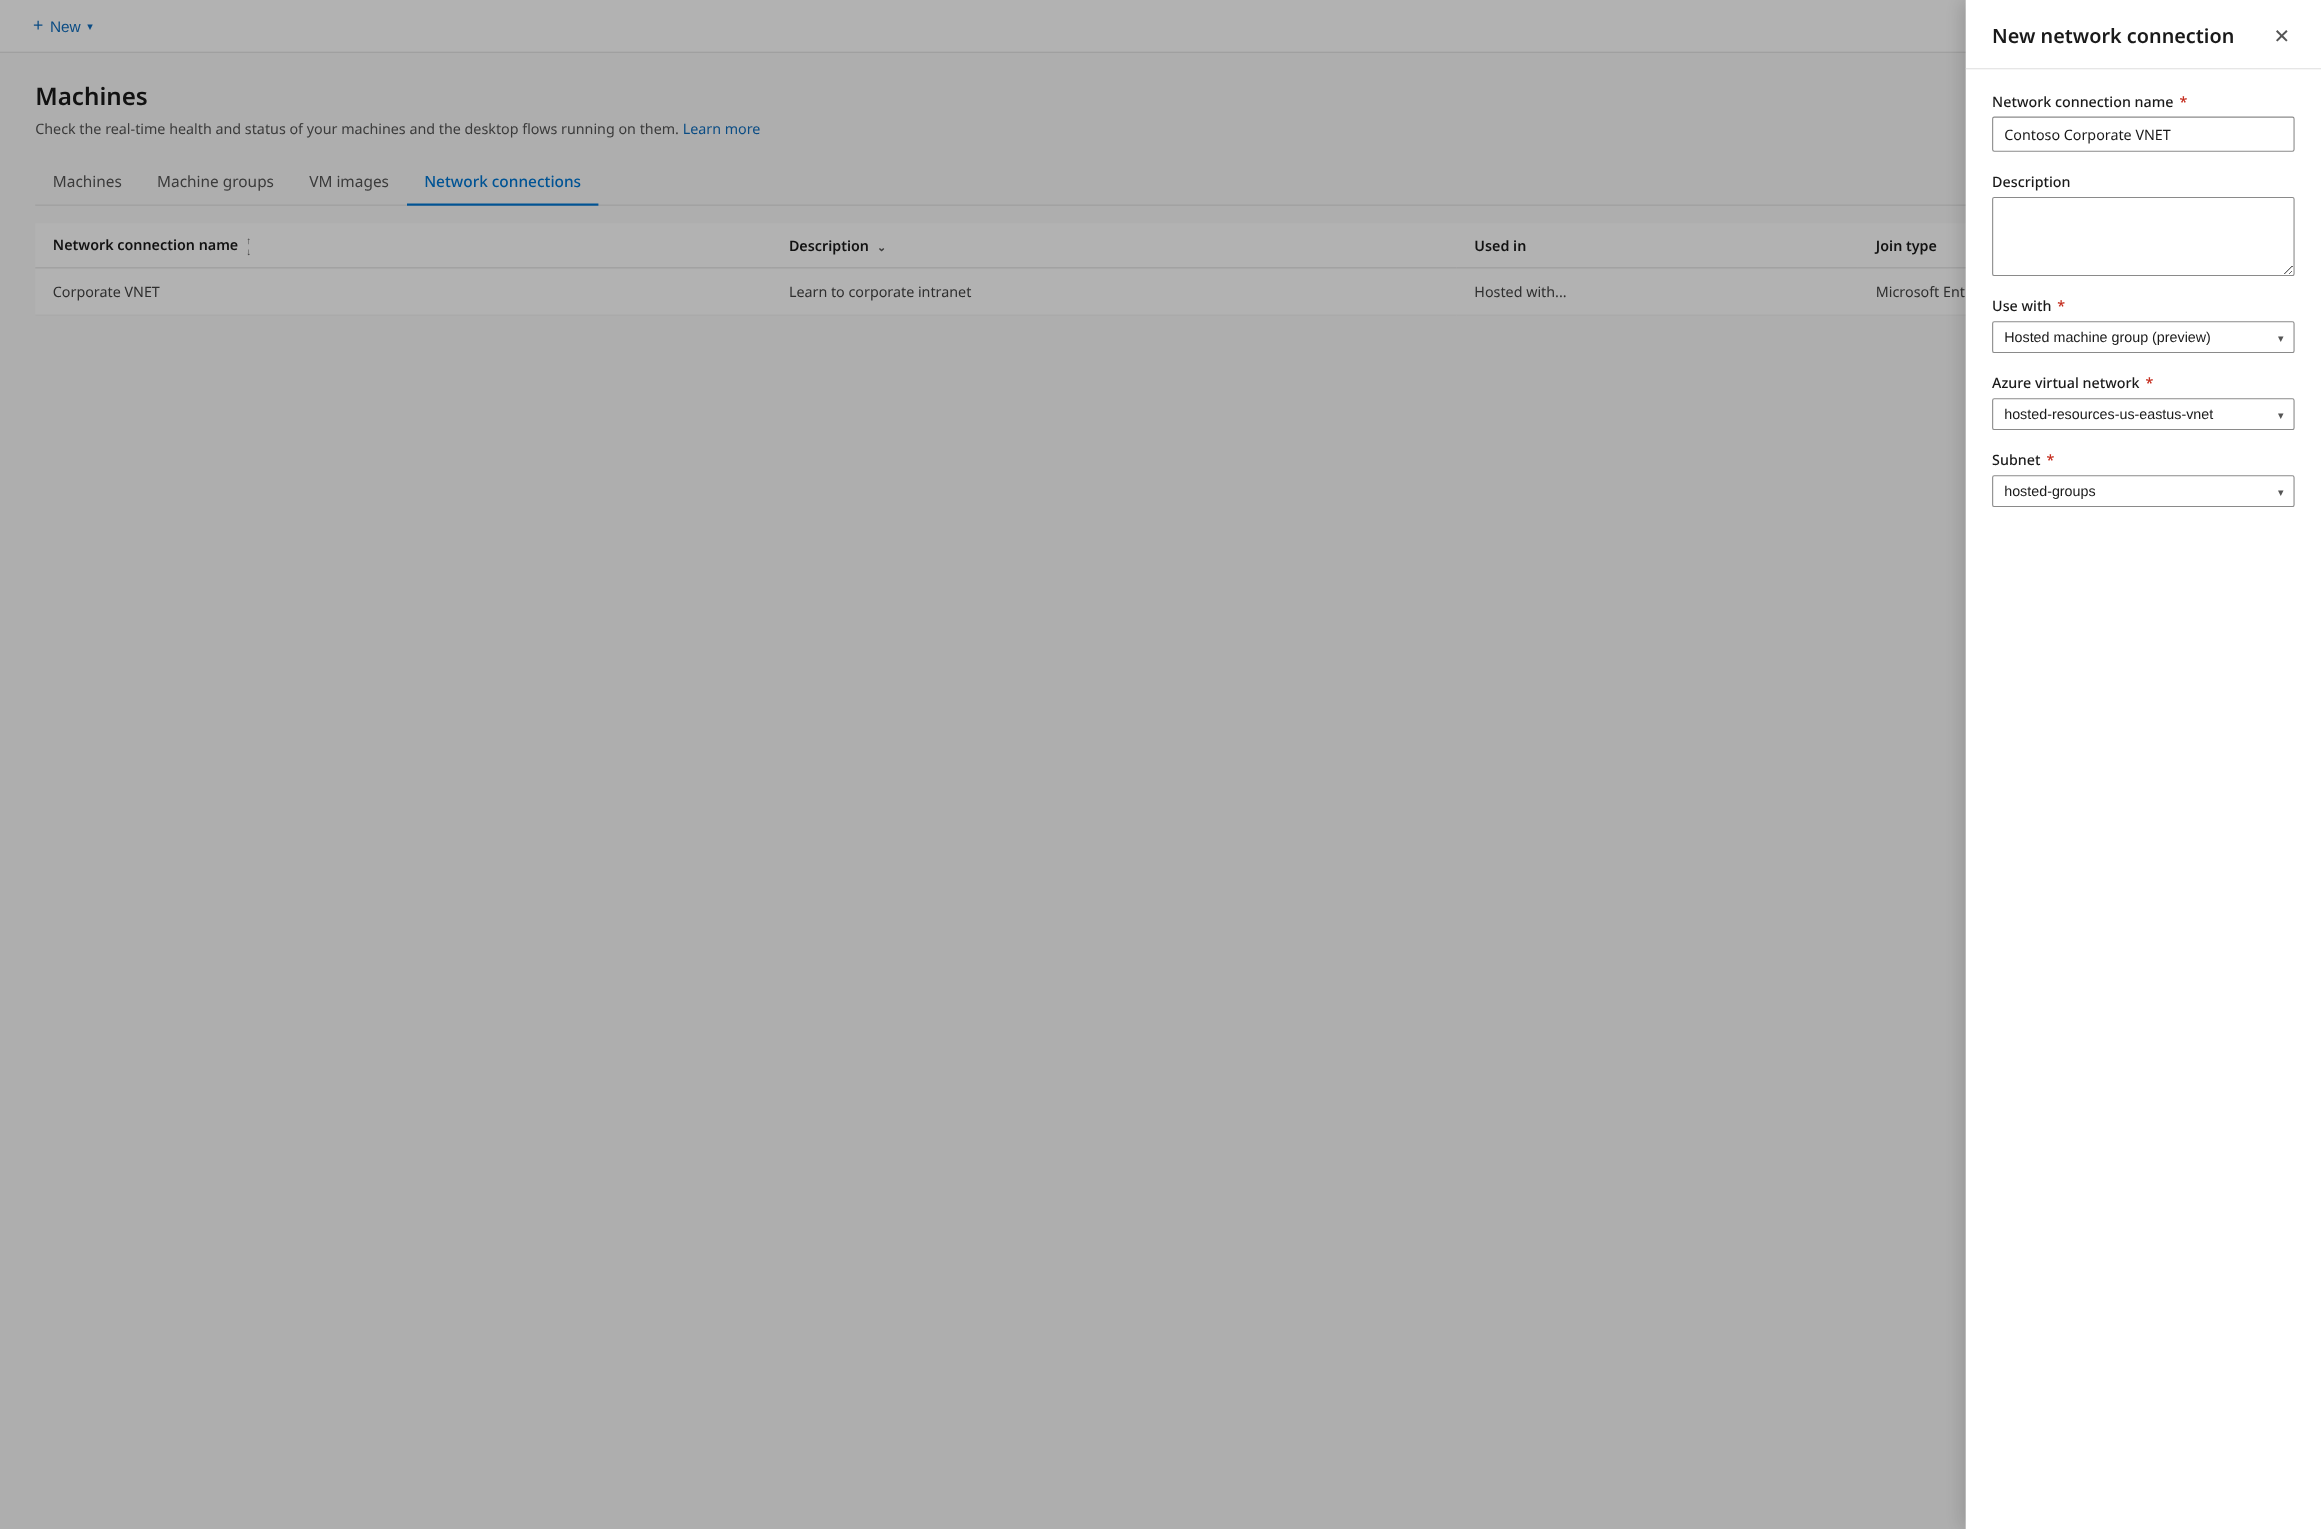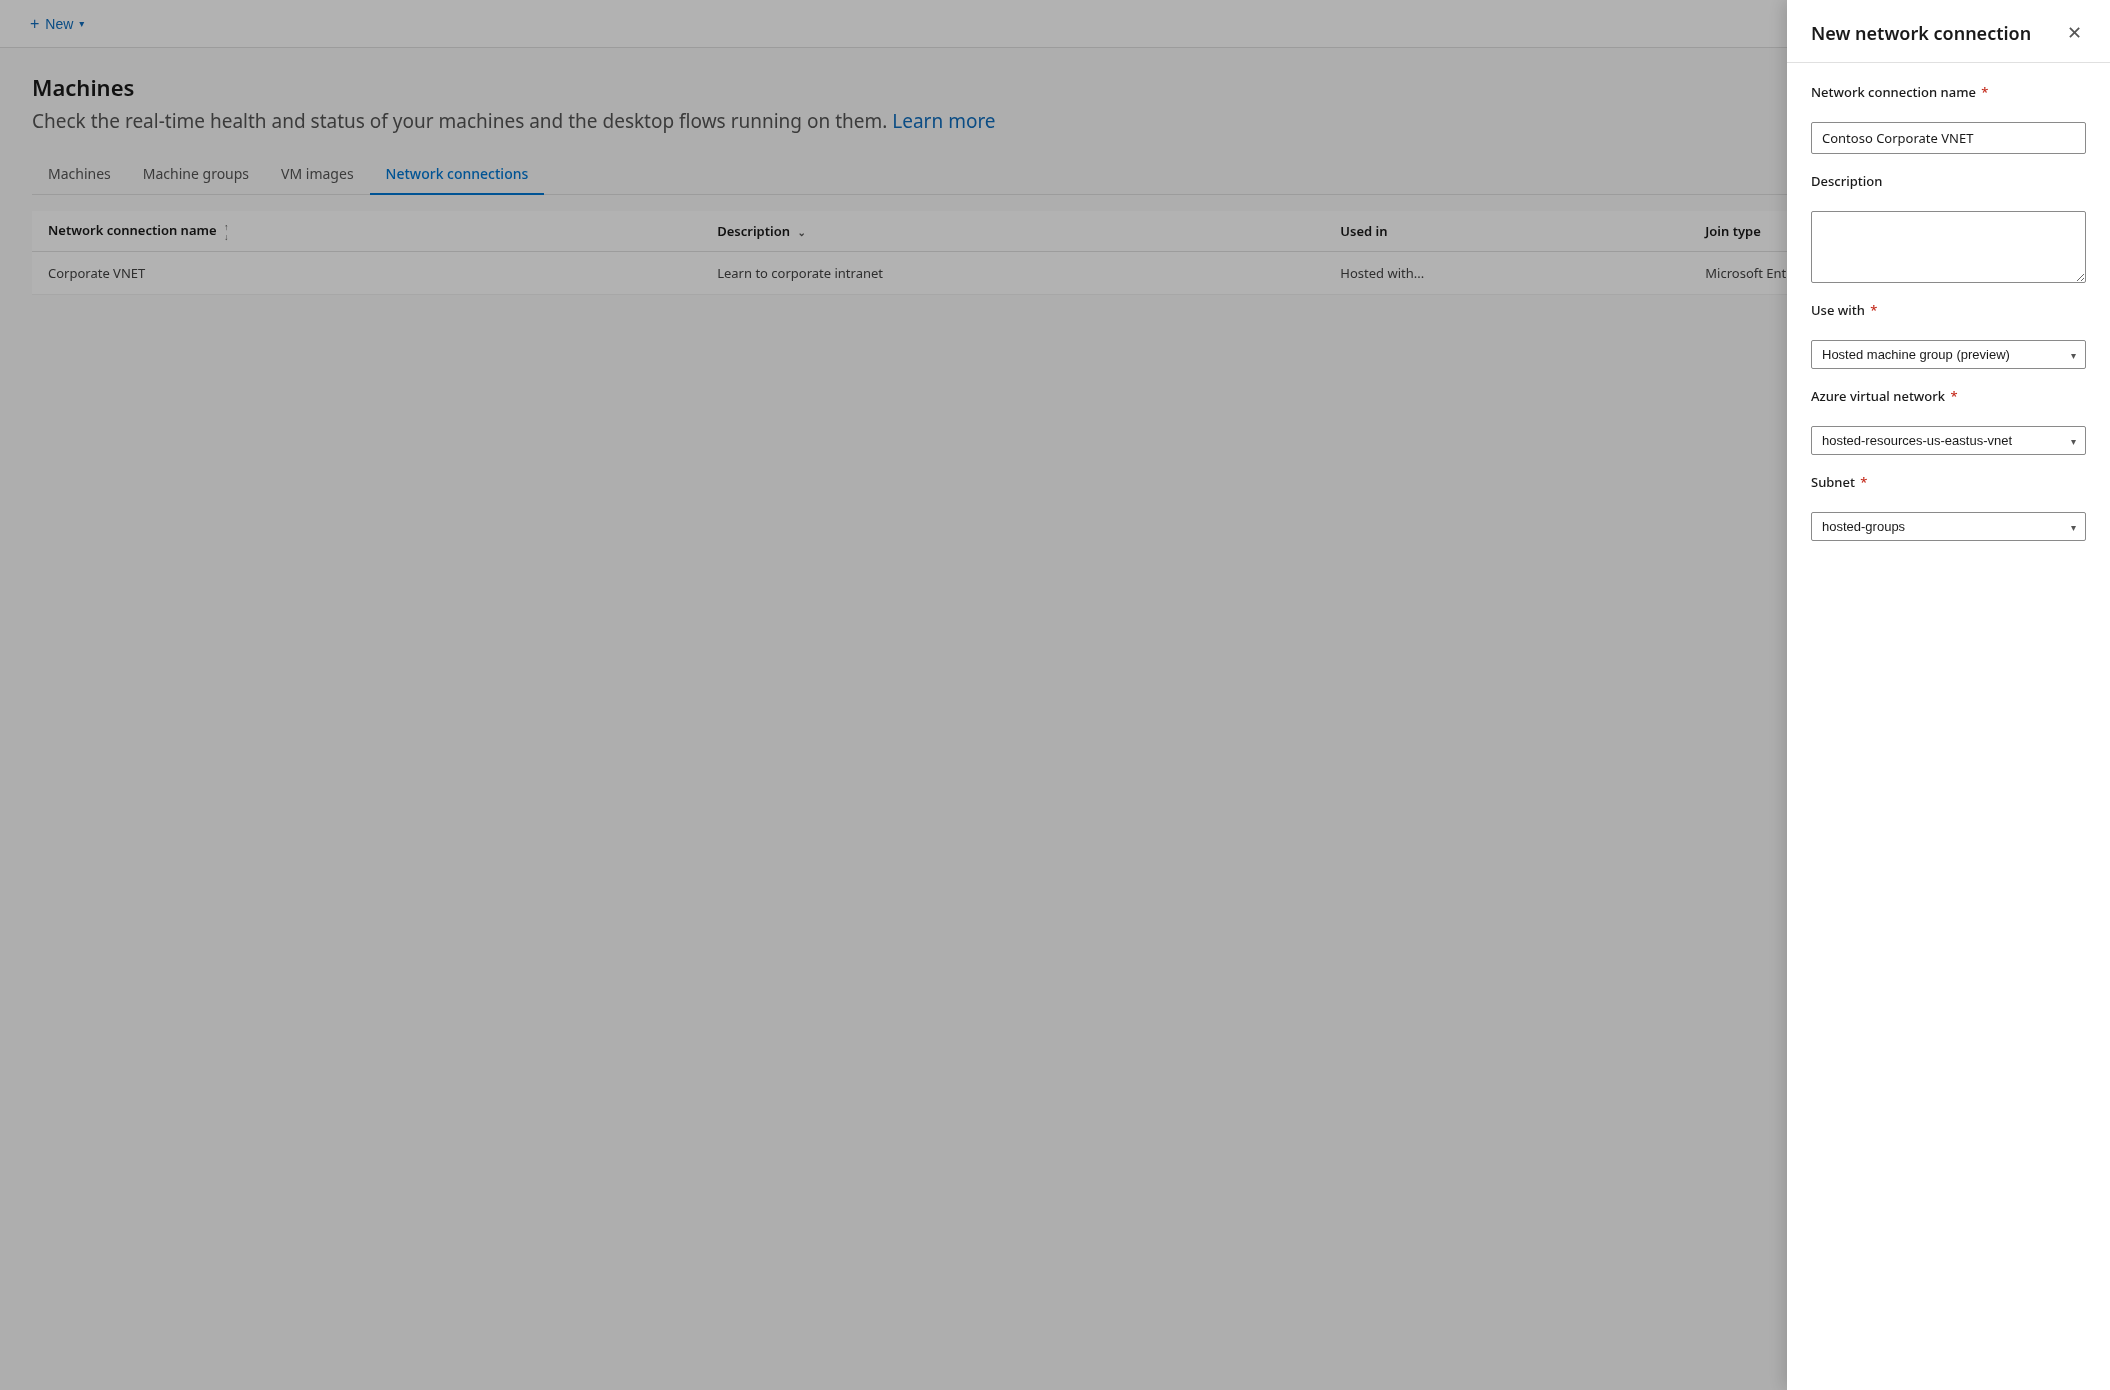--- a/index.html
+++ b/index.html
@@ -62,21 +62,21 @@
     }
 
     .page-title {
       font-size: 22px;
       font-weight: 600;
       color: #1a1a1a;
       margin-bottom: 6px;
     }
 
     .page-subtitle {
-      font-size: 19px;
+      font-size: 13px;
       color: #555;
       margin-bottom: 20px;
     }
 
     .page-subtitle a {
       color: #106ebe;
       text-decoration: none;
     }
 
     
@@ -205,21 +205,21 @@
       padding: 20px 24px;
       flex: 1;
       display: flex;
       flex-direction: column;
       gap: 18px;
     }
 
     .form-field {
       display: flex;
       flex-direction: column;
-      gap: 21px;
+      gap: 5px;
     }
 
     .form-label {
       font-size: 13px;
       font-weight: 500;
       color: #1a1a1a;
     }
 
     .form-label .required {
       color: #c42b1c;

